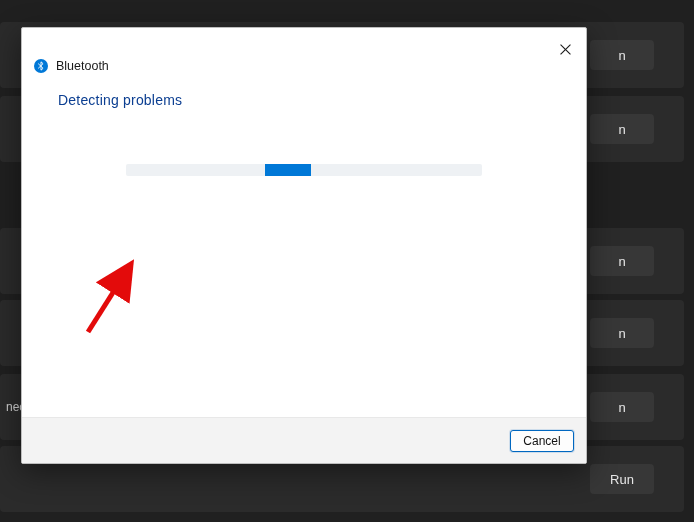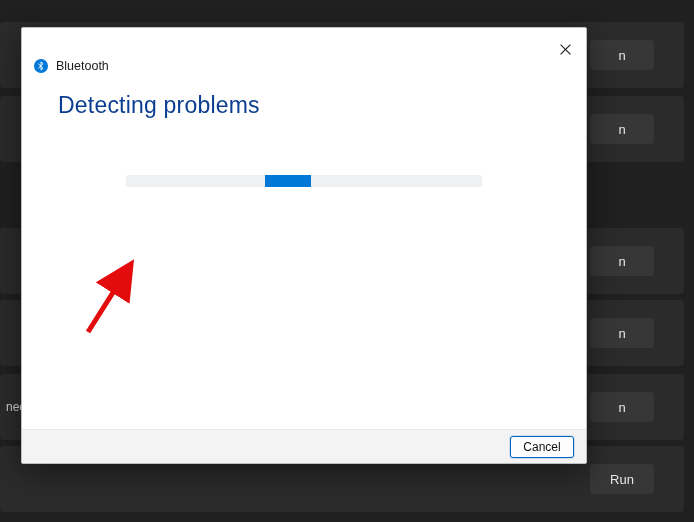--- a/index.html
+++ b/index.html
@@ -46,41 +46,41 @@
     position: absolute; right: 10px; top: 10px;
     width: 22px; height: 22px; display: flex; align-items: center; justify-content: center;
     cursor: pointer; color: #1a1a1a;
   }
   .close-btn svg { width: 11px; height: 11px; }
 
   .dialog-body {
     flex: 1; padding: 6px 36px 0 36px;
   }
   .status-heading {
-    color: #0b3e91; font-size: 23px; font-weight: 400; letter-spacing: 0.2px;
+    color: #0b3e91; font-size: 14px; font-weight: 400; letter-spacing: 0.2px;
     margin-bottom: 56px;
   }
 
   .progress-track {
     position: relative; margin: 0 auto;
     width: 356px; height: 12px; background: #eef1f4; border-radius: 2px;
     overflow: hidden;
   }
   .progress-chunk {
     position: absolute; top: 0; height: 100%;
     background: #0078d7;
   }
 
   
   .arrow {
     position: absolute; left: 60px; top: 230px; pointer-events: none;
   }
 
   .dialog-footer {
-    height: 34px; border-top: 1px solid #e8e8e8;
+    height: 46px; border-top: 1px solid #e8e8e8;
     background: #f3f3f3;
     display: flex; align-items: center; justify-content: flex-end;
     padding: 0 12px;
   }
   .cancel-btn {
     min-width: 64px; height: 22px;
     padding: 0 12px;
     border: 1px solid #0067c0;
     background: #fdfdfd;
     color: #111; font-size: 12px;

